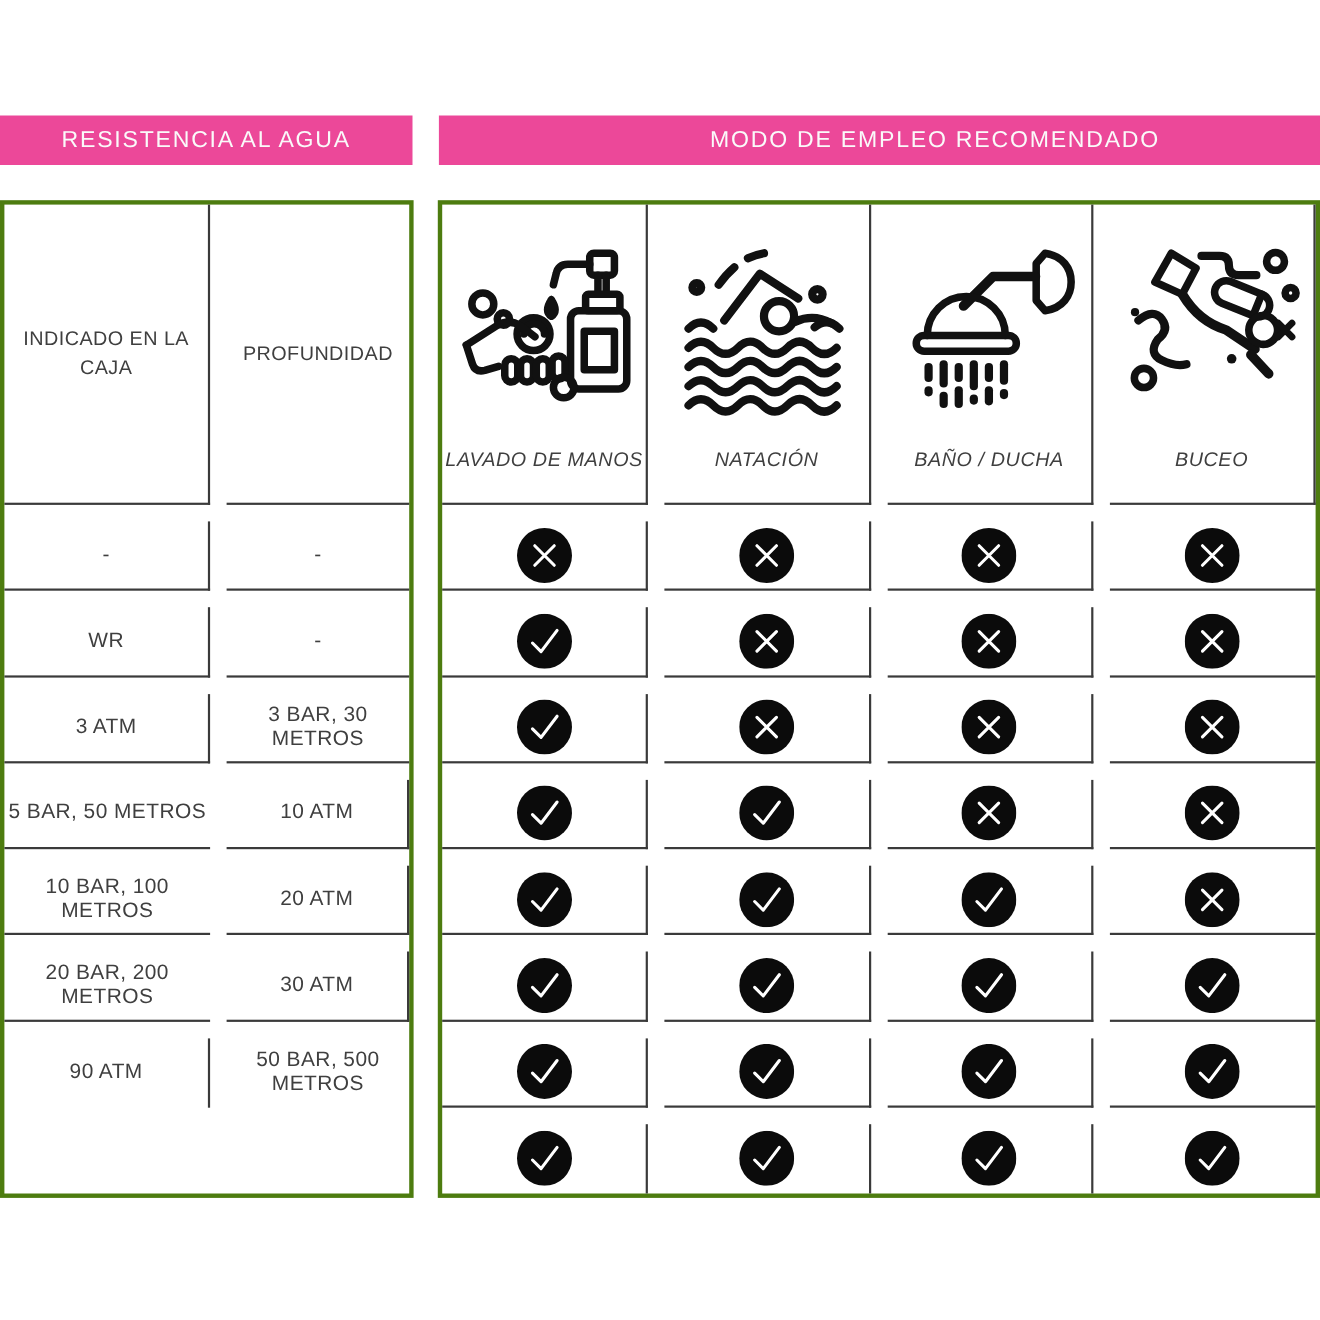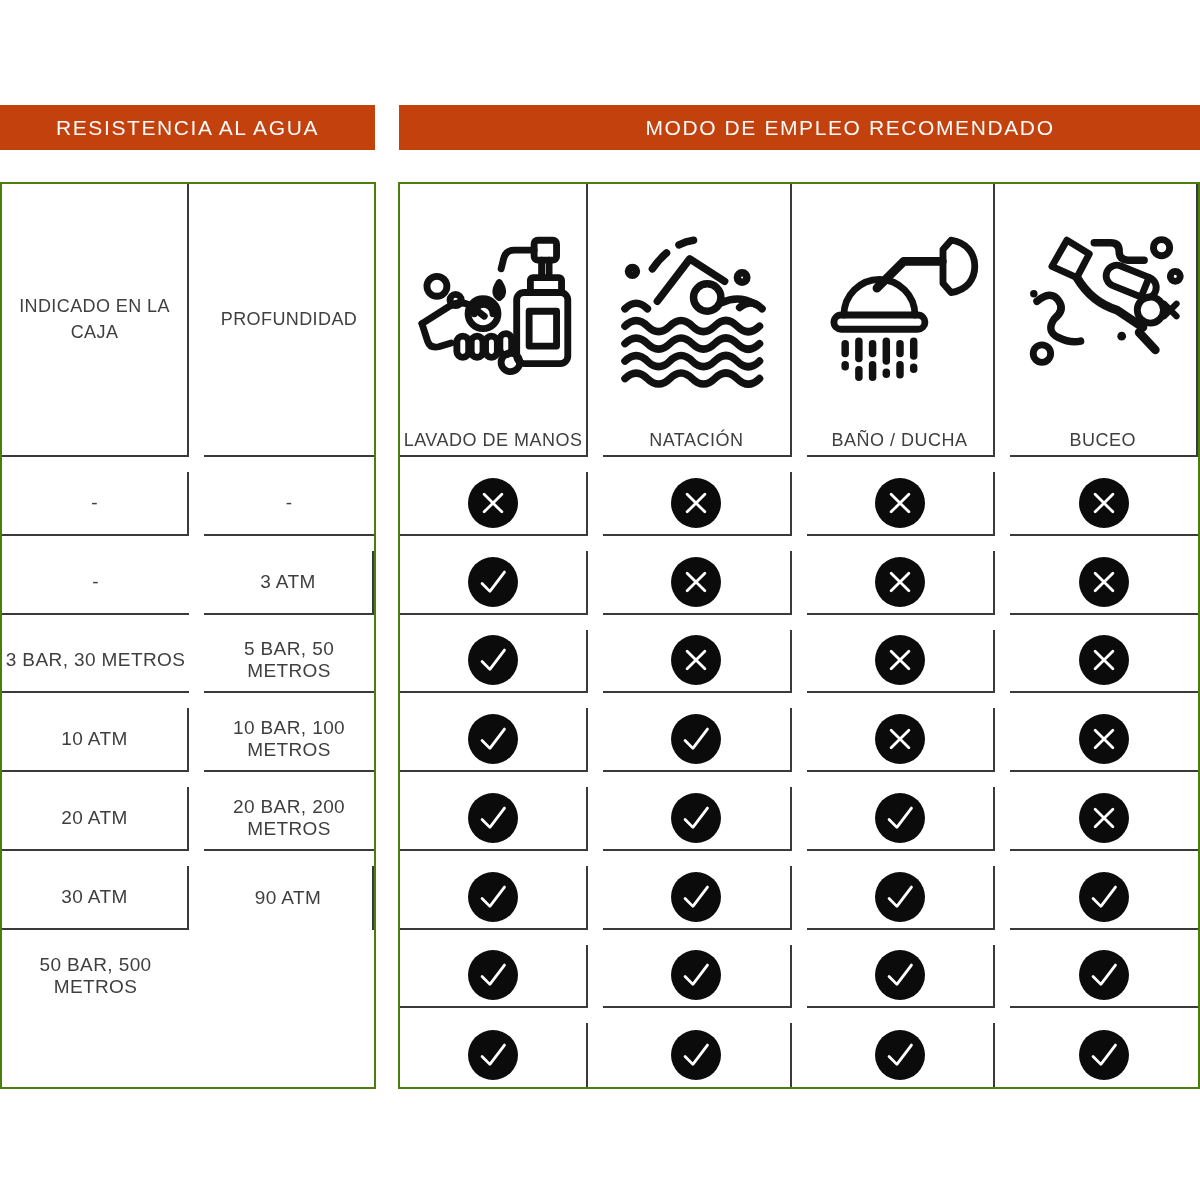--- a/index.html
+++ b/index.html
@@ -1,59 +1,60 @@
 <!DOCTYPE html>
 <html><head>
 <meta charset="utf-8">
 <style>
   html,body{margin:0;padding:0;}
   body{
     width:1200px;height:1200px;position:relative;background:#ffffff;
     font-family:"Liberation Sans",sans-serif;color:#3f3f3f;overflow:hidden;
   }
   .header-bar{
-    position:absolute;top:105px;height:45px;background:#c2410c;color:#fafafa;
+    position:absolute;top:105px;height:45px;background:#ec4899;color:#fafafa;
     display:flex;align-items:center;justify-content:center;
     font-size:21px;letter-spacing:1.6px;font-weight:400;
   }
   #left-bar{left:0;width:375px;}
   #right-bar{left:399px;width:902px;}
   .grid{
     position:absolute;top:182px;height:907px;display:grid;background:#ffffff;
-    border:2px solid #4d7c0f;box-sizing:border-box;gap:15px;
+    border:4px solid #4d7c0f;box-sizing:border-box;gap:15px;
   }
   #left-grid{left:0;width:376px;grid-template-columns:187px 1fr;grid-template-rows:273px repeat(8,1fr);}
   #right-grid{left:398px;width:802px;grid-template-columns:repeat(4,1fr);grid-template-rows:273px repeat(8,1fr);}
   .cell{
     border-right:2px solid #3a3a3a;border-bottom:2px solid #3a3a3a;
     display:flex;align-items:center;justify-content:center;
     font-size:19px;letter-spacing:.4px;text-align:center;color:#3f3f3f;
     box-sizing:border-box;
   }
   .no-r{border-right:none;}
   .no-b{border-bottom:none;}
   .head-cell{font-size:18px;line-height:1.4;padding:0 14px;}
-  .icon-cell{flex-direction:column;justify-content:center;padding-bottom:4px;}
+  .icon-cell{flex-direction:column;justify-content:center;padding-bottom:28px;font-style:italic;}
   .pict-wrap{flex:1;display:flex;align-items:center;justify-content:center;width:100%;}
   .pictogram{width:162px;height:172px;display:block;}
   .icon-label{font-size:18px;letter-spacing:.5px;color:#3f3f3f;margin-top:4px;}
   .mark-cell svg{display:block;}
 </style>
 </head>
 <body>
 
 <div class="header-bar" id="left-bar">RESISTENCIA AL AGUA</div>
 <div class="header-bar" id="right-bar">MODO DE EMPLEO RECOMENDADO</div>
 
 <div class="grid" id="left-grid">
   <div class="cell head-cell">INDICADO EN LA CAJA</div>
   <div class="cell head-cell no-r">PROFUNDIDAD</div>
 
 <div class="cell">-</div>
     <div class="cell no-r">-</div>
+    <div class="cell">WR</div>
     <div class="cell no-r">-</div>
     <div class="cell">3 ATM</div>
     <div class="cell no-r">3 BAR, 30 METROS</div>
     <div class="cell no-r">5 BAR, 50 METROS</div>
     <div class="cell">10 ATM</div>
     <div class="cell no-r">10 BAR, 100 METROS</div>
     <div class="cell">20 ATM</div>
     <div class="cell no-r">20 BAR, 200 METROS</div>
     <div class="cell">30 ATM</div>
     <div class="cell no-b">90 ATM</div>

